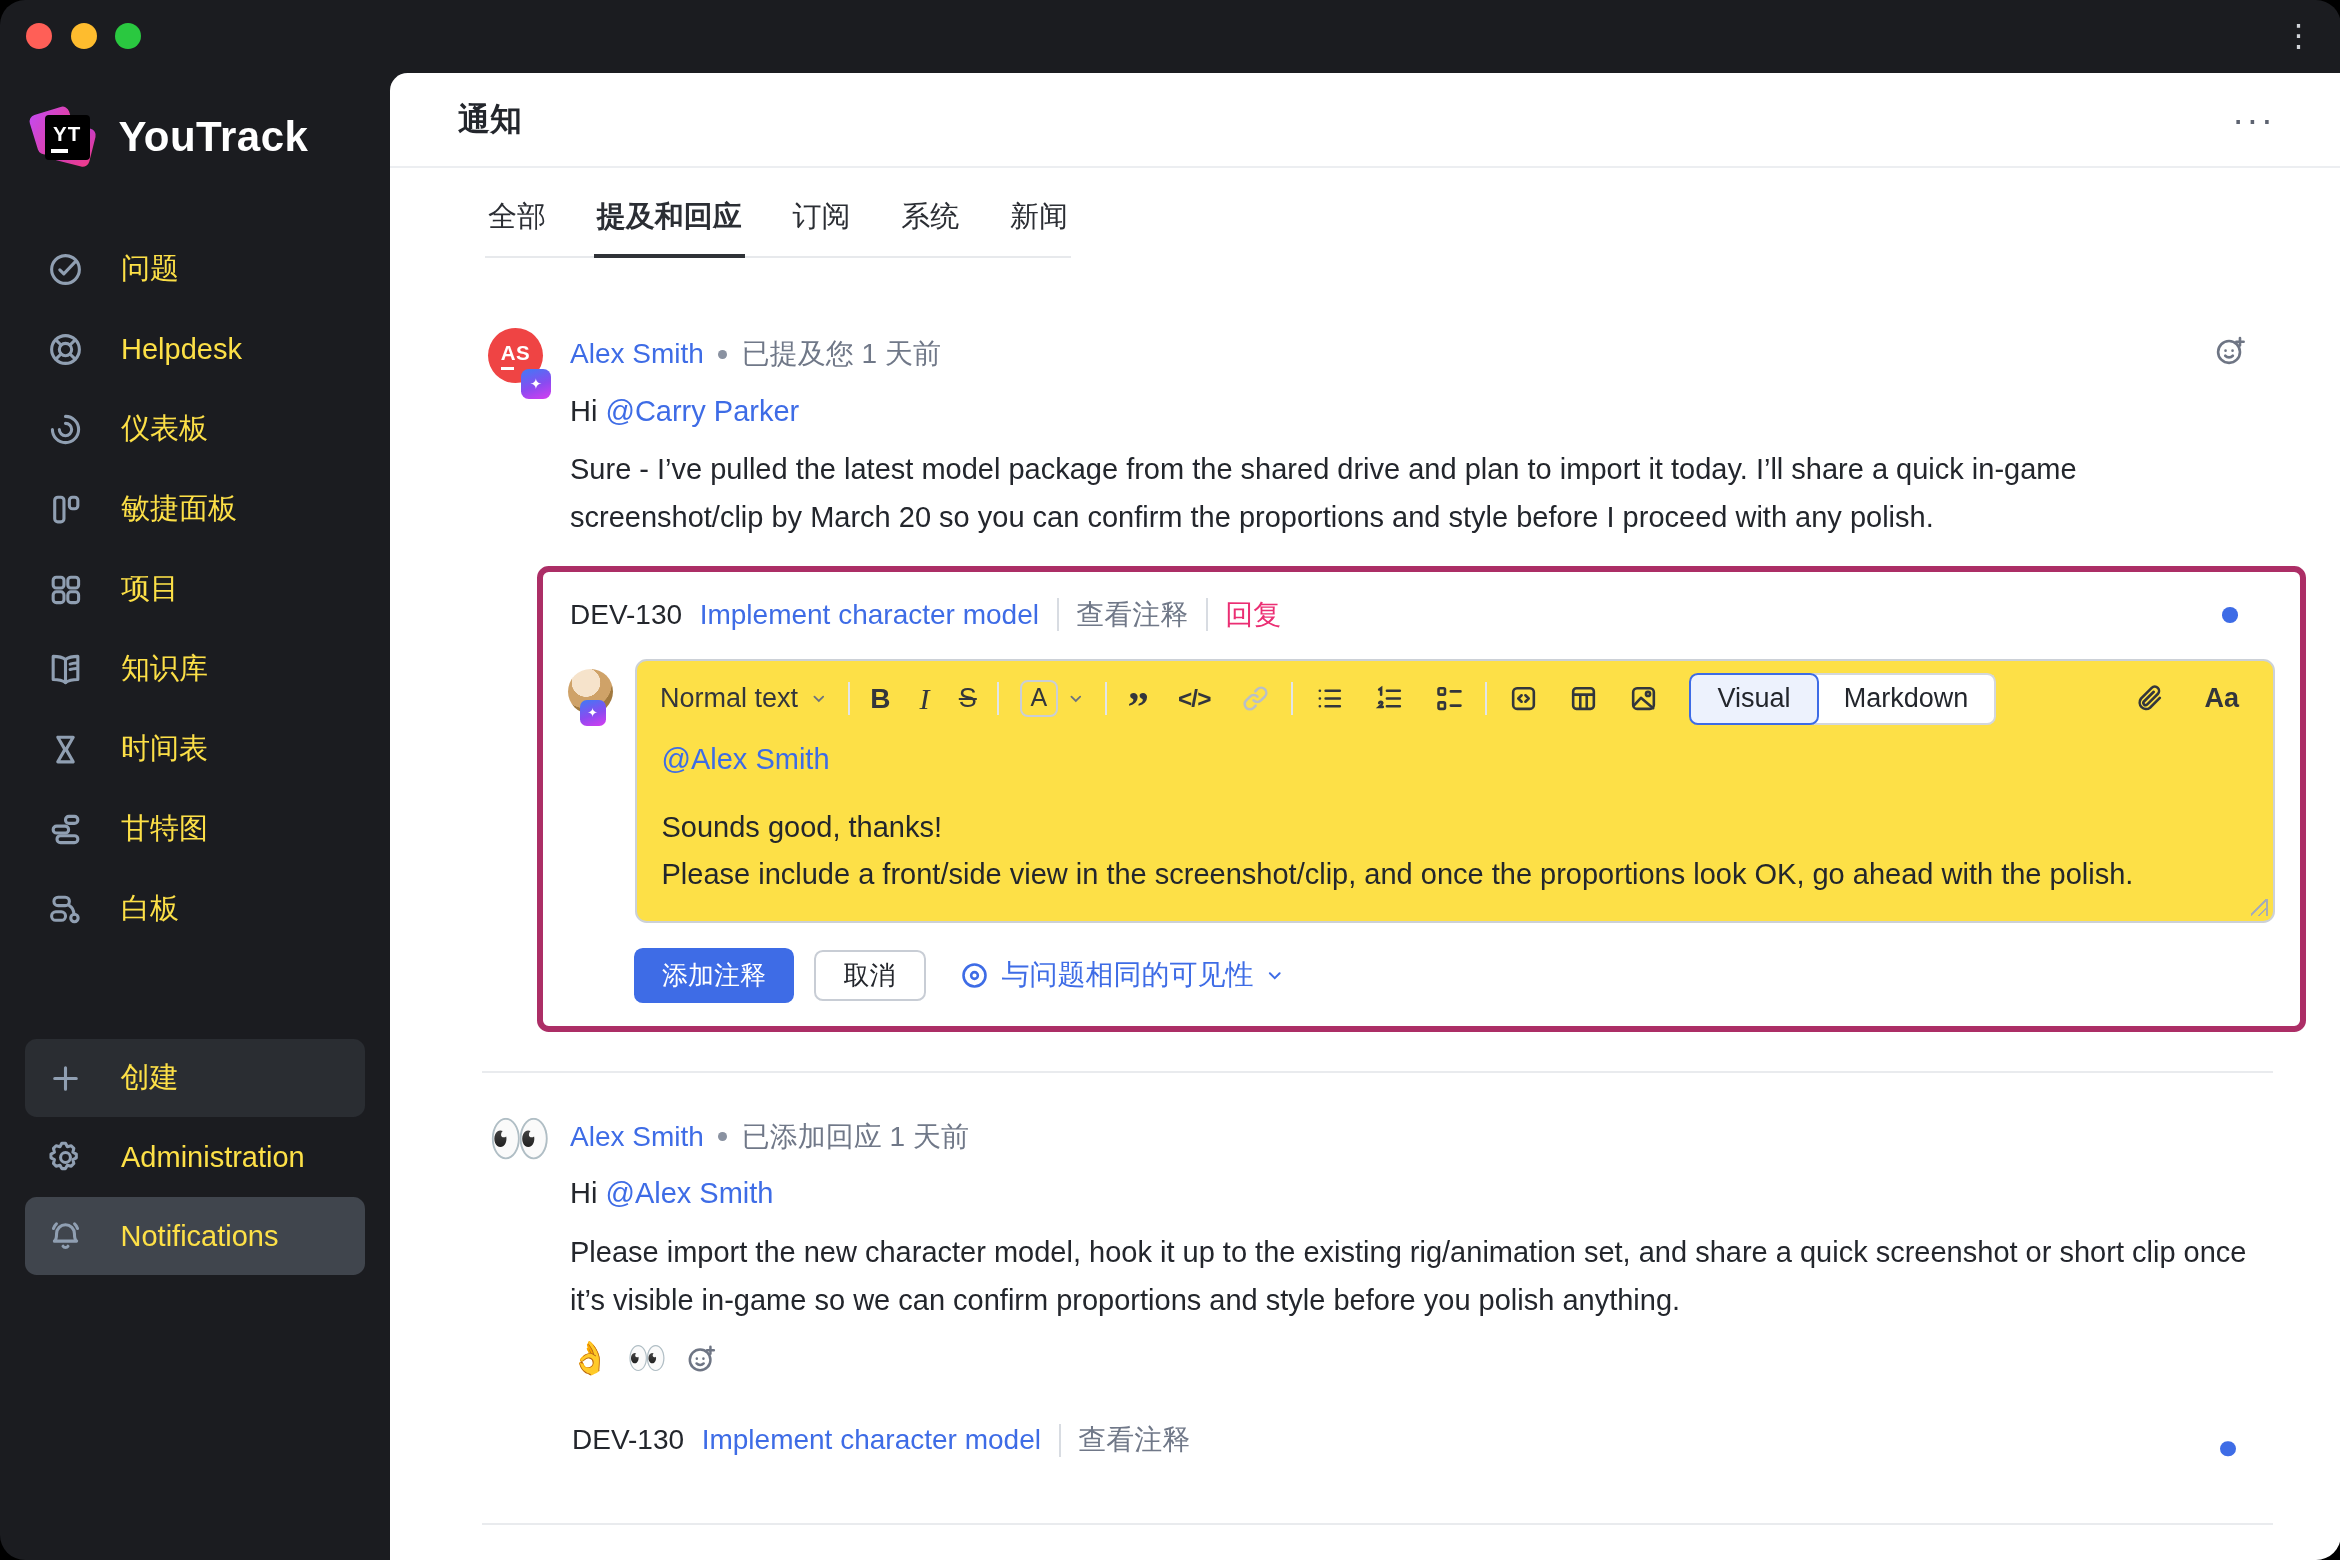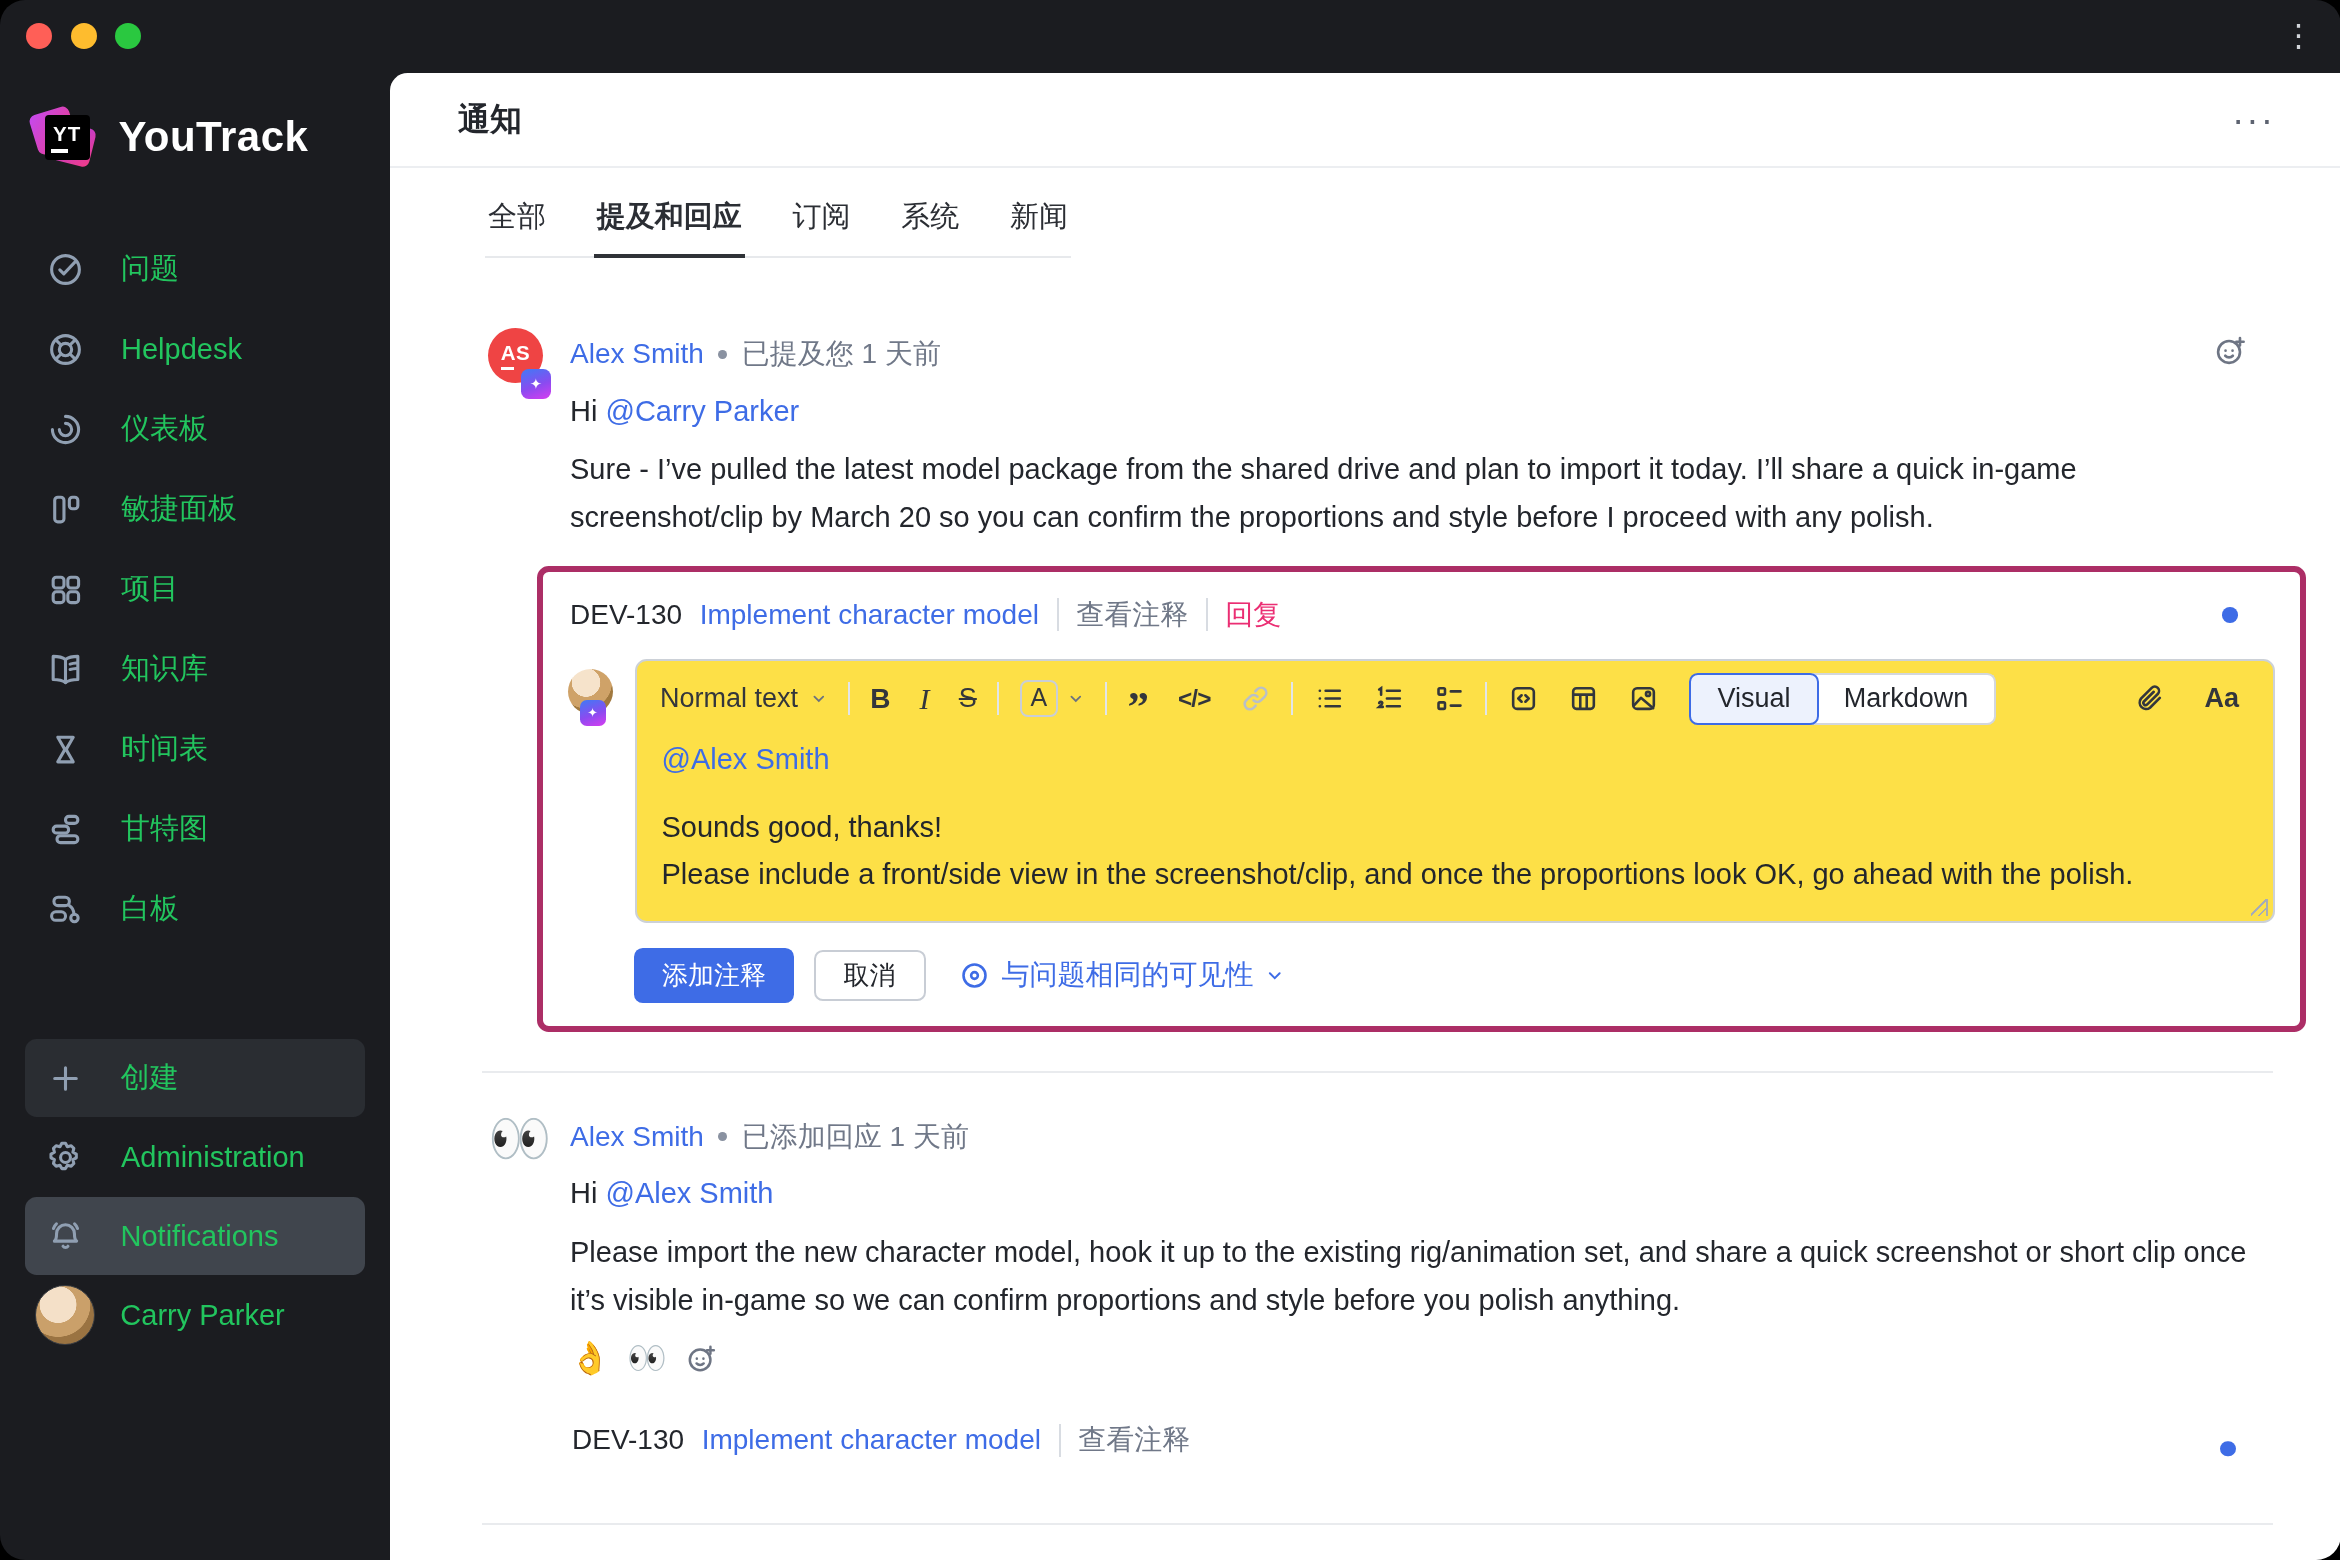--- a/index.html
+++ b/index.html
@@ -25,21 +25,21 @@
   .logo-back1 { position:absolute; width:41px; height:41px; left:0px; top:3.9px; border-radius:6.8px; background:linear-gradient(135deg,#c44af0,#ee3a80); transform:rotate(-17deg); }
   .logo-back2 { position:absolute; width:39px; height:39px; right:2px; bottom:3.9px; border-radius:6.8px; background:linear-gradient(135deg,#a93df2,#f23c86); transform:rotate(14deg); }
   .logo-square { position:absolute; left:11.7px; top:8.8px; width:45px; height:45px; background:#000; border-radius:3.9px; display:flex; flex-direction:column; align-items:center; justify-content:center; }
   .logo-yt { color:#fff; font-weight:800; font-size:20.5px; letter-spacing:1px; }
   .logo-underscore { width:16.6px; height:3.9px; background:#fff; margin-top:2.9px; align-self:flex-start; margin-left:6.8px; }
   .logo-text { font-size:42px; font-weight:700; color:#fff; letter-spacing:0.5px; }
 
   .nav { margin-top:57px; }
   .nav-item { display:flex; align-items:center; height:80px; padding-left:47px; gap:37px; cursor:pointer; }
   .nav-item .nicon { width:37px; height:37px; flex:0 0 37px; color:#909fb2; display:flex; align-items:center; justify-content:center; }
-  .nav-item .nlabel { font-size:29px; color:#22c55e; white-space:nowrap; }
+  .nav-item .nlabel { font-size:29px; color:#fde047; white-space:nowrap; }
 
   .pill { margin:0 25px; border-radius:11.7px; padding-left:21.5px; height:78px; }
   .pill.create { background:#2a2d32; margin-top:90px; }
   .pill.active { background:#40454d; }
   .avatar-photo { width:60px; height:60px; border-radius:50%; flex:0 0 60px; margin-left:-11.7px; background:radial-gradient(circle at 38% 32%, #f4e0c8 0 34%, #caa06a 35% 60%, #9a7342 61% 100%); border:1px solid #3a3d42; }
   .nav-item.user { gap:25px; }
   .collapse-item { margin-top:13.7px; }
 
   
   .main { flex:1; background:#fff; border-top-left-radius:17.6px; position:relative; overflow:hidden; }
@@ -274,24 +274,20 @@
         <span class="nicon">
           <svg width="37" height="37" viewBox="0 0 24 24" fill="none" stroke="currentColor" stroke-width="2" stroke-linecap="round" stroke-linejoin="round">
               <path d="M6.2 10.2a5.8 5.8 0 0 1 11.6 0c0 3.8 1.4 4.8 1.4 4.8H4.8s1.4-1 1.4-4.8z"></path>
               <path d="M10.4 18.3a1.9 1.9 0 0 0 3.2 0"></path>
               <path d="M4.2 6.8c.4-1.2 1-2.2 1.9-3M19.8 6.8c-.4-1.2-1-2.2-1.9-3"></path>
             </svg>
         </span>
         <span class="nlabel">Notifications</span>
       </div>
 
-      <div class="nav-item user">
-        <span class="avatar-photo"></span>
-        <span class="nlabel">Carry Parker</span>
-      </div>
 
     </div>
 
     <div class="main">
       <div class="main-header">
         <div class="page-title">通知</div>
         <div class="header-more">···</div>
       </div>
 
       <div class="tabs">

